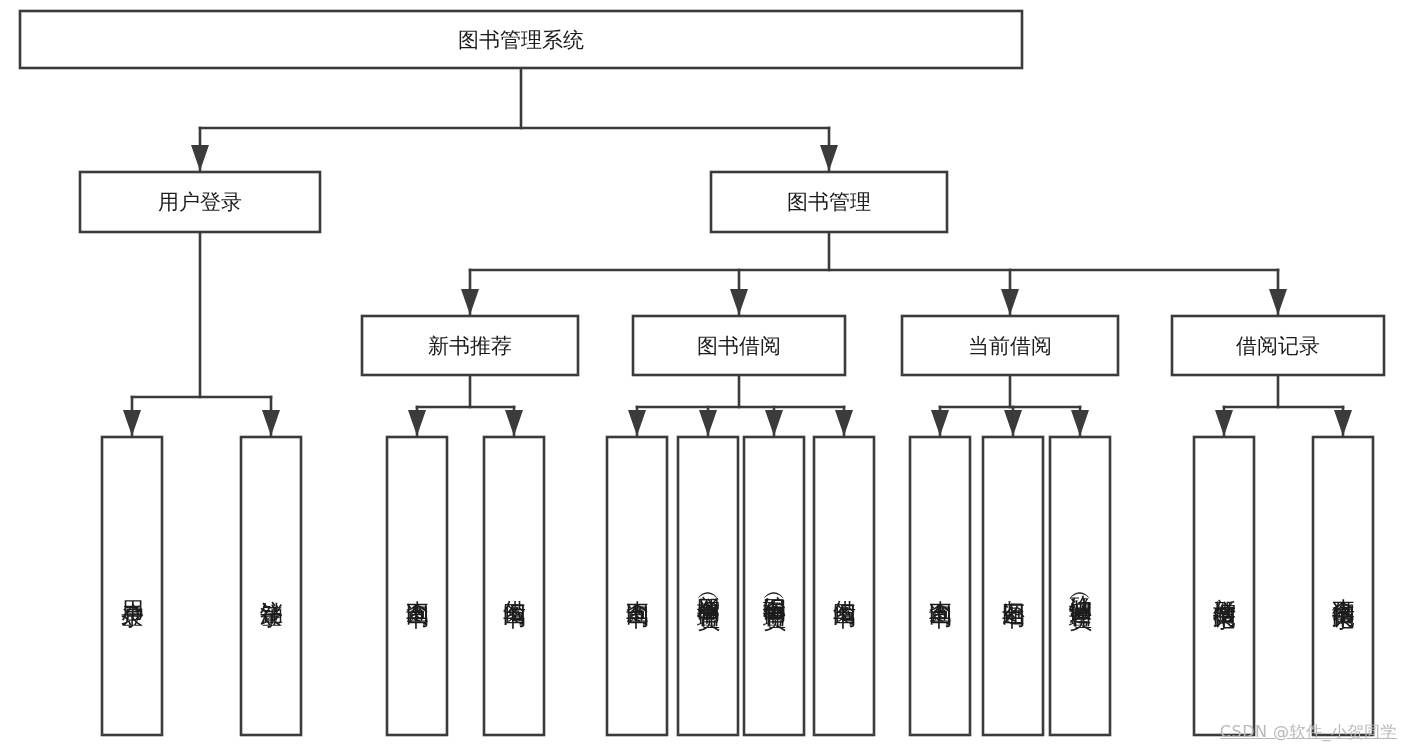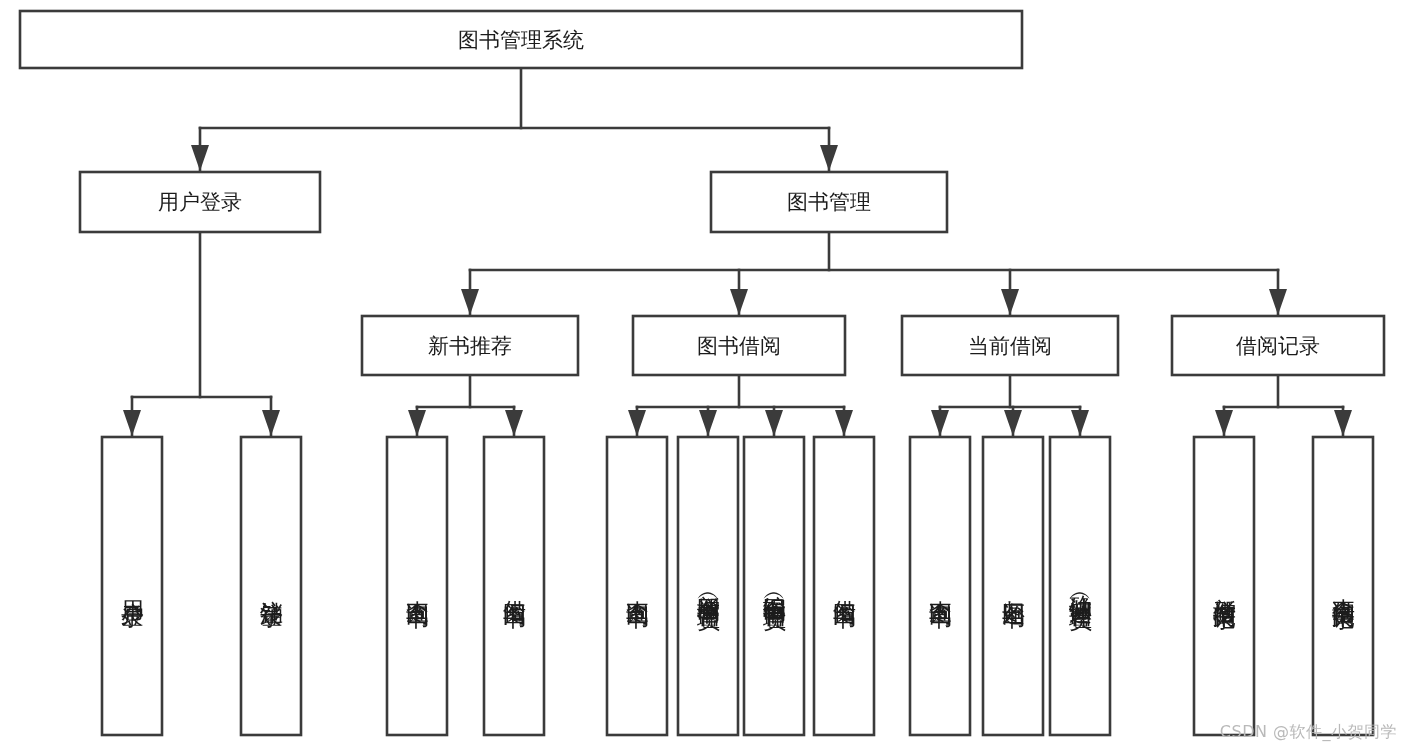--- a/index.html
+++ b/index.html
@@ -66,20 +66,21 @@
   }
   #watermark {
     position: absolute;
     right: 8px;
     bottom: 4px;
     font-family: "DejaVu Sans", "Liberation Sans", sans-serif;
     font-size: 16px;
     color: #b9b9b9;
     letter-spacing: 0.5px;
     white-space: nowrap;
+    text-decoration: underline;
   }
 </style>
 </head>
 <body>
 
 <div id="diagram-root">
 
   <svg class="flow" viewBox="0 0 1405 747">
     <defs></defs>
     <g id="edges-layer">

